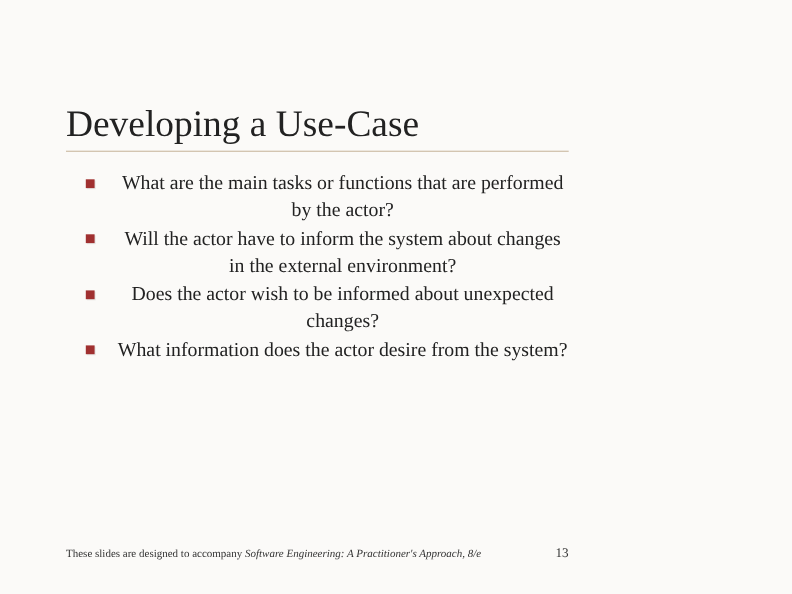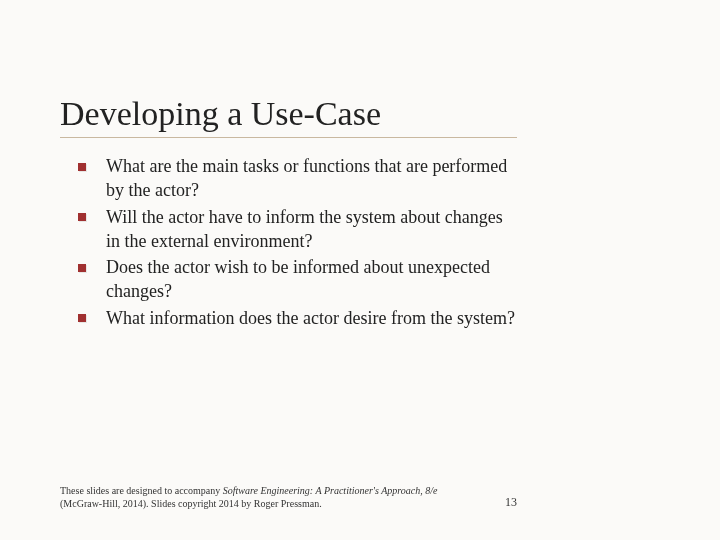--- a/index.html
+++ b/index.html
@@ -26,20 +26,21 @@
     margin: 0 0 16px 0;
     padding-bottom: 4px;
     border-bottom: 1px solid #c9b8a0;
     font-family: Georgia, "Times New Roman", serif;
   }
   .bullets {
     list-style: none;
     padding: 0 0 0 18px;
     margin: 6px 0 0 0;
     max-width: 570px;
+    text-align: center;
   }
   .bullets li {
     position: relative;
     padding-left: 28px;
     font-size: 18px;
     line-height: 1.35;
     margin: 0 0 2px 0;
     color: #222;
   }
   .bullets li::before {
@@ -78,16 +79,15 @@
 
   <ul class="bullets">
     <li><span>What are the main tasks or functions that are performed by the actor?</span></li>
     <li><span>Will the actor have to inform the system about changes in the external environment?</span></li>
     <li><span>Does the actor wish to be informed about unexpected changes?</span></li>
     <li><span>What information does the actor desire from the system?</span></li>
   </ul>
 
   <div class="footer">
     <span>These slides are designed to accompany </span><span class="em1">Software Engineering: A Practitioner's Approach, 8/e </span><br>
-    <span>(McGraw-Hill, 2014). Slides copyright 2014 by Roger Pressman.</span>
     <span class="pagenum">13</span>
   </div>
 </div>
 
 </body></html>

